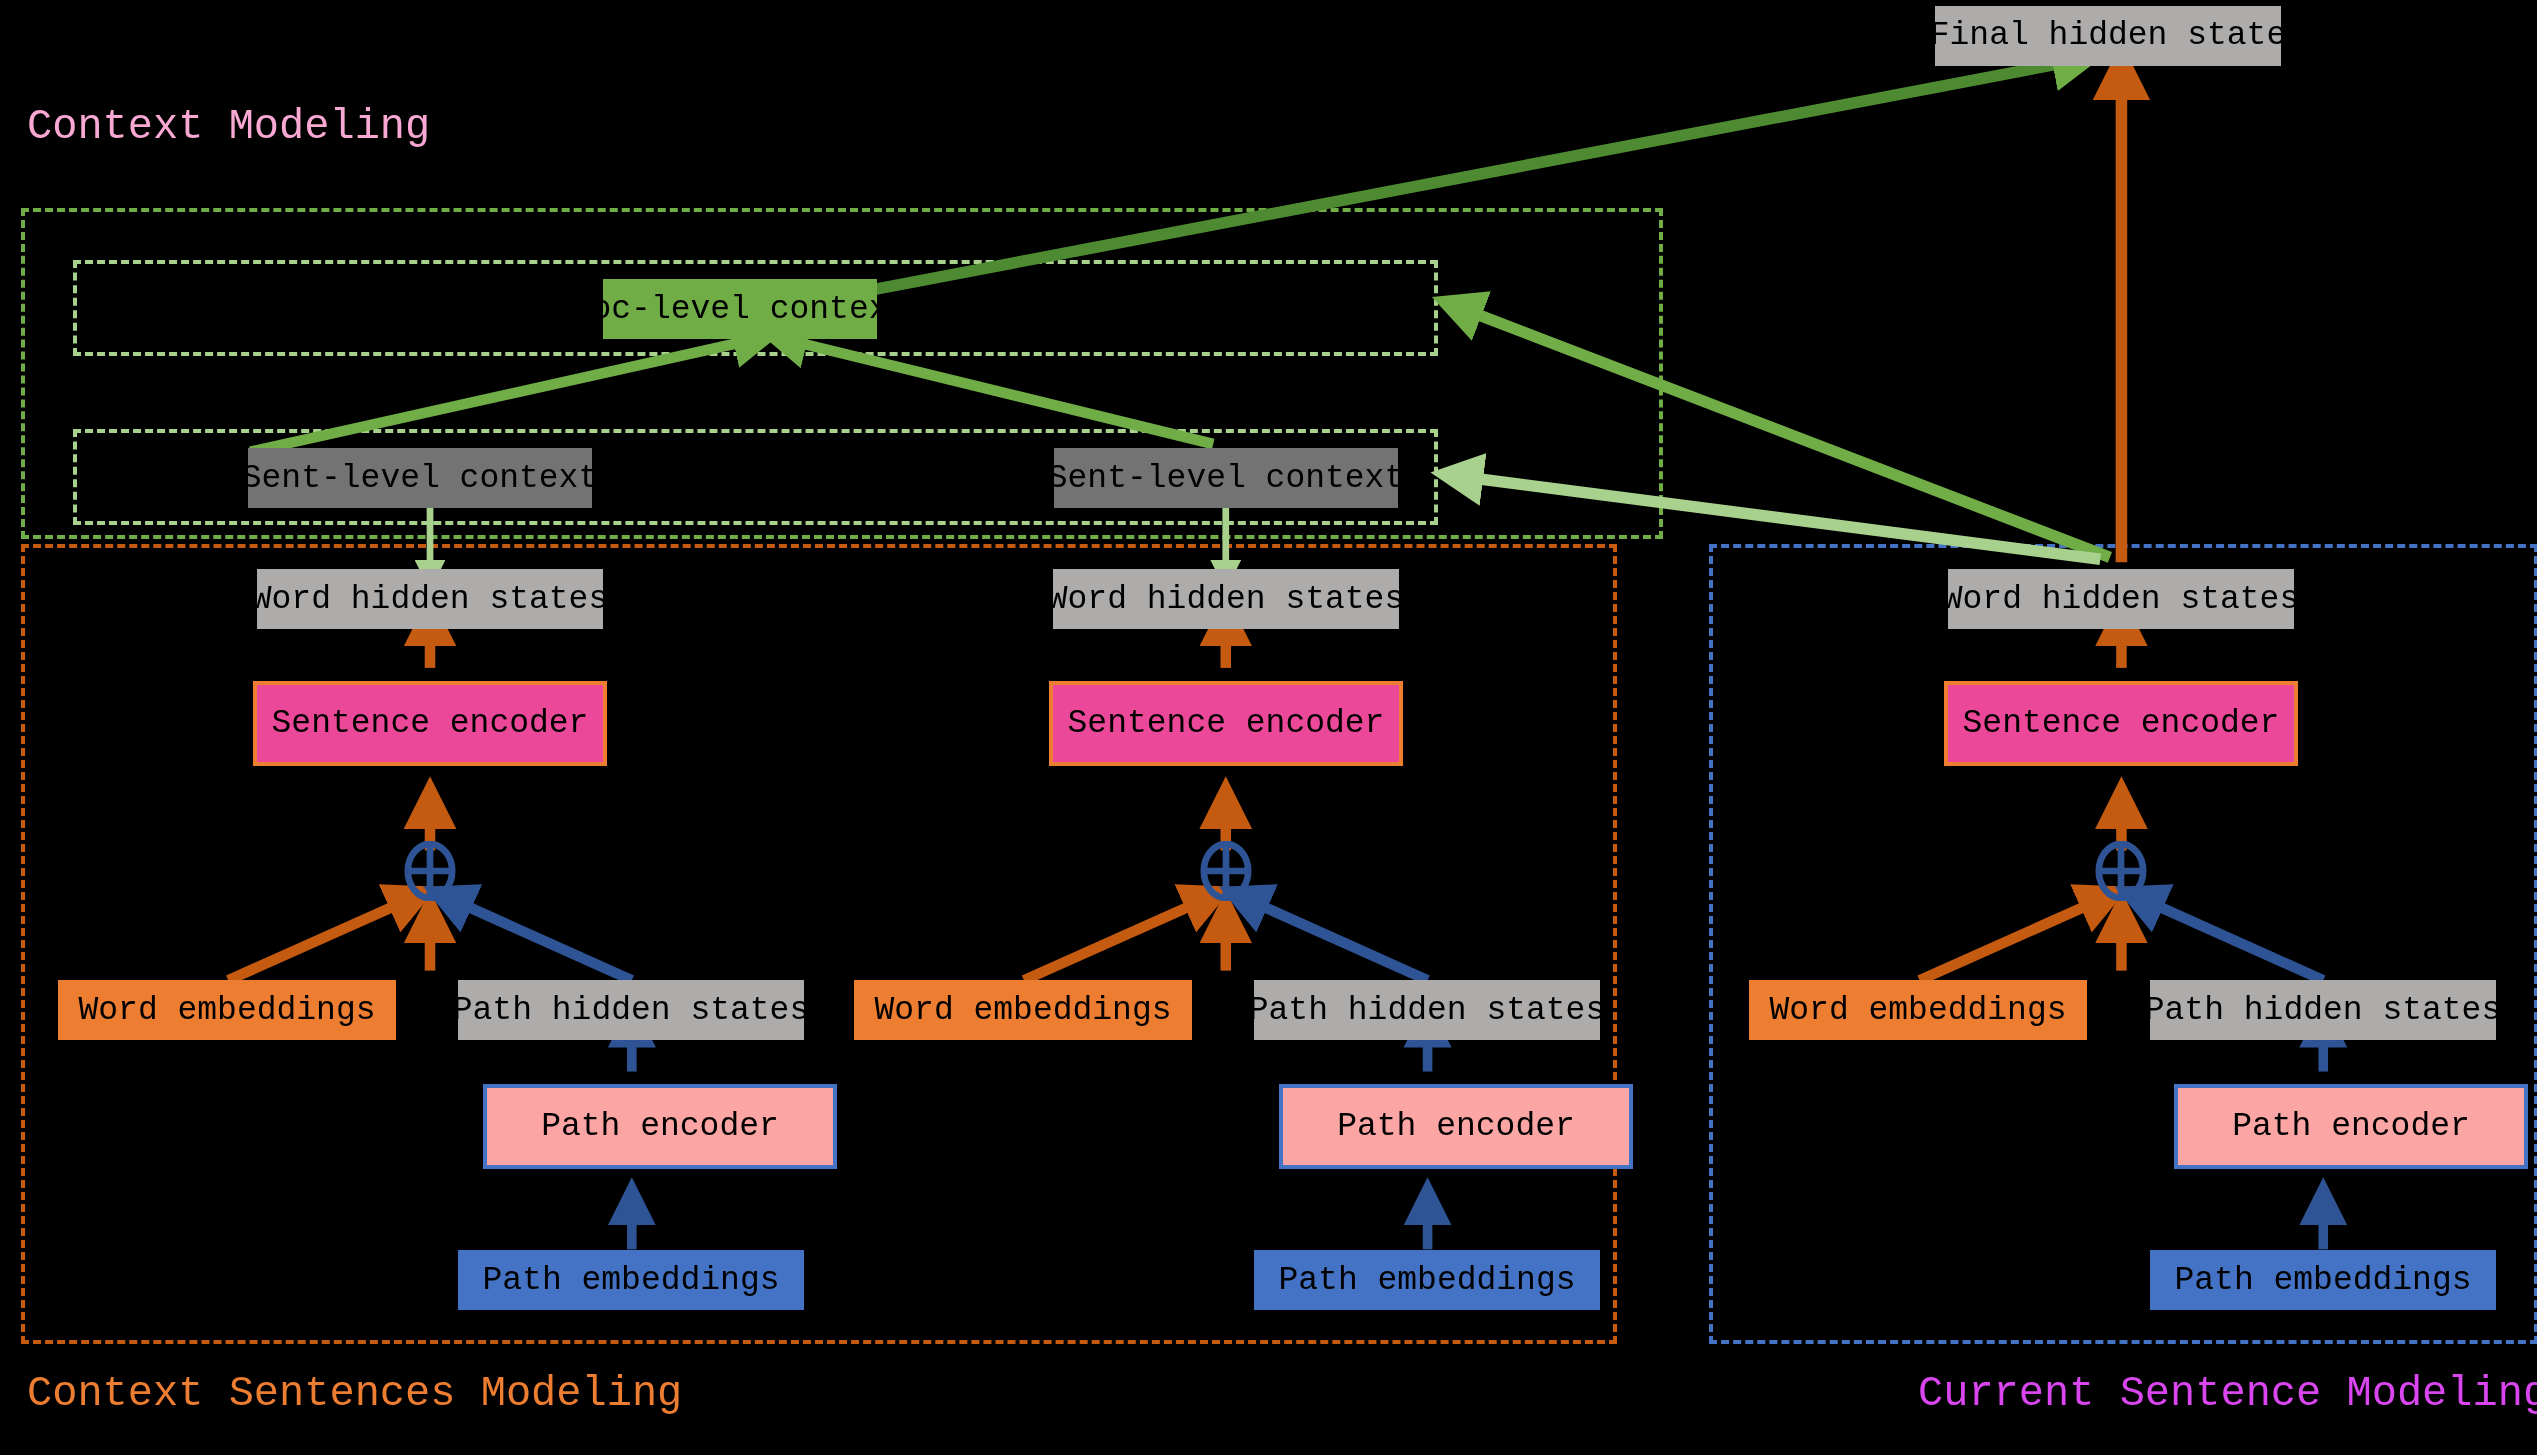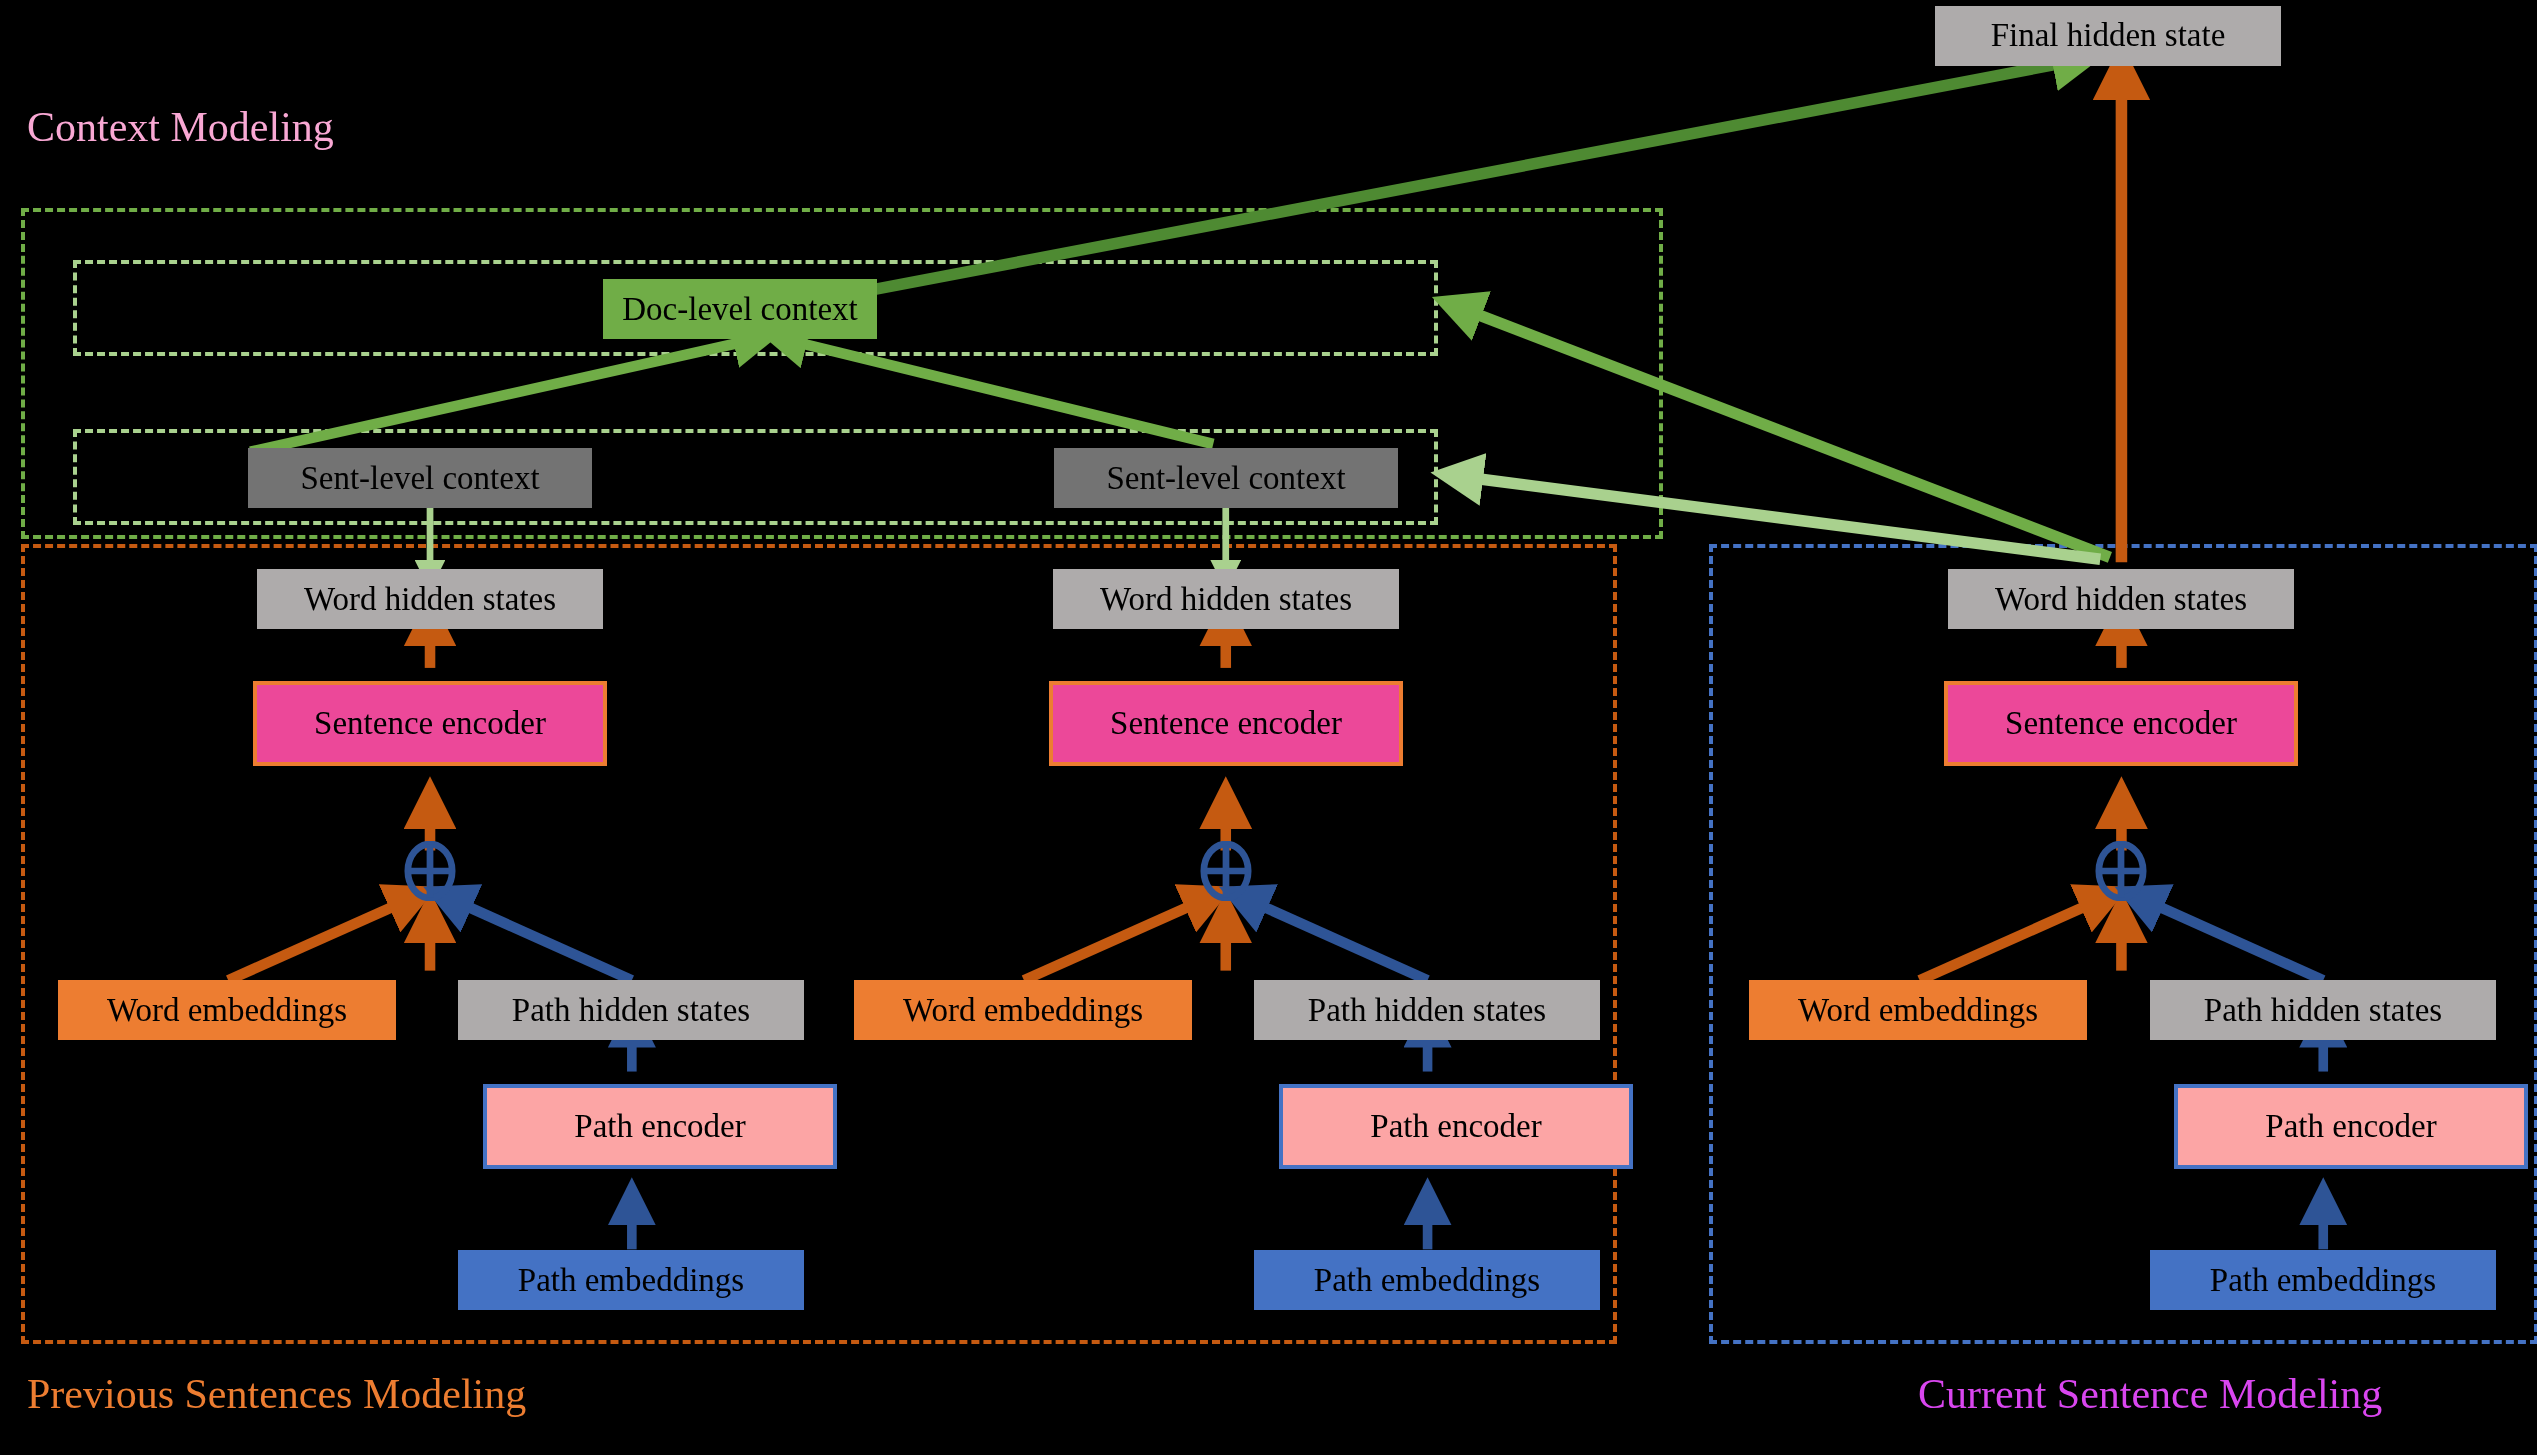--- a/index.html
+++ b/index.html
@@ -1,21 +1,21 @@
 <!DOCTYPE html>
 <html><head>
 <meta charset="utf-8">
 <style>
   html,body{margin:0;padding:0;background:#000;}
   #stage{
     position:relative;
     width:2538px;height:1455px;
     background:#000000;
     overflow:hidden;
-    font-family:Liberation Serif, serif;
+    font-family:Liberation Mono, monospace;
   }
   .box{
     position:absolute;
     box-sizing:border-box;
     display:flex;align-items:center;justify-content:center;
     color:#000;
     font-size:33px;
     line-height:1;
     white-space:nowrap;
   }
@@ -253,21 +253,21 @@
 
   <div class="box blue" style="left:2150px;top:1250px;width:346px;height:60px;">
     <span>Path embeddings</span>
   </div>
 
   <div class="section-label lbl-green" style="left:27px;top:106px;">
     <span>Context Modeling</span>
   </div>
 
   <div class="section-label lbl-orange" style="left:27px;top:1373px;">
-    <span>Previous Sentences Modeling</span>
+    <span>Context Sentences Modeling</span>
   </div>
 
   <div class="section-label lbl-blue" style="left:1918px;top:1373px;">
     <span>Current Sentence Modeling</span>
   </div>
 
 </div>
 
 
 </body></html>

